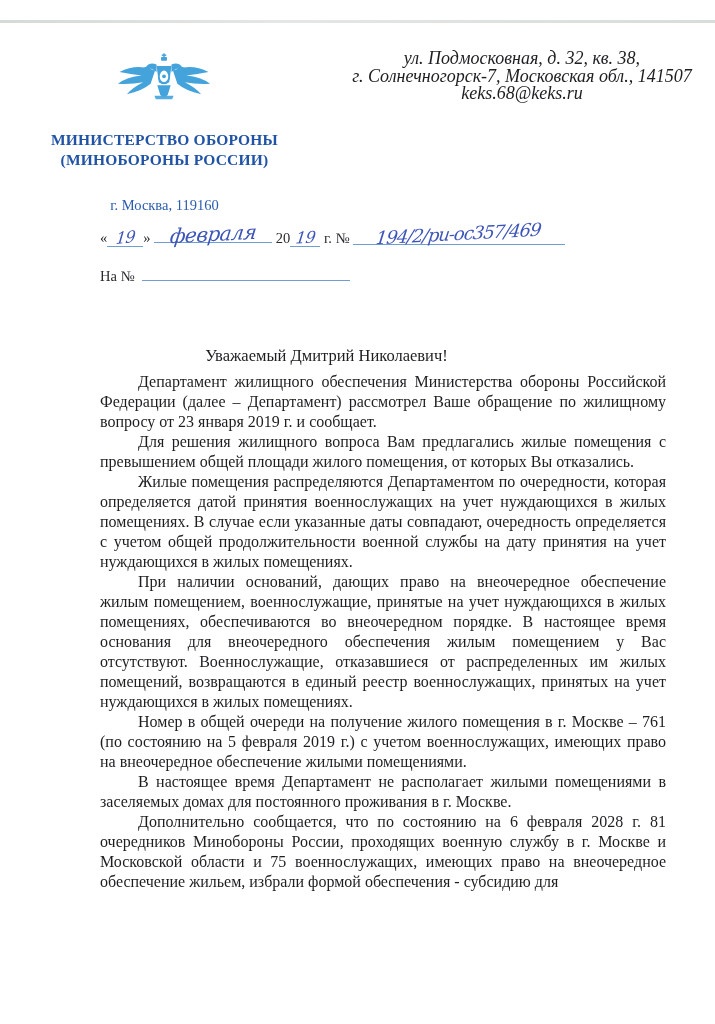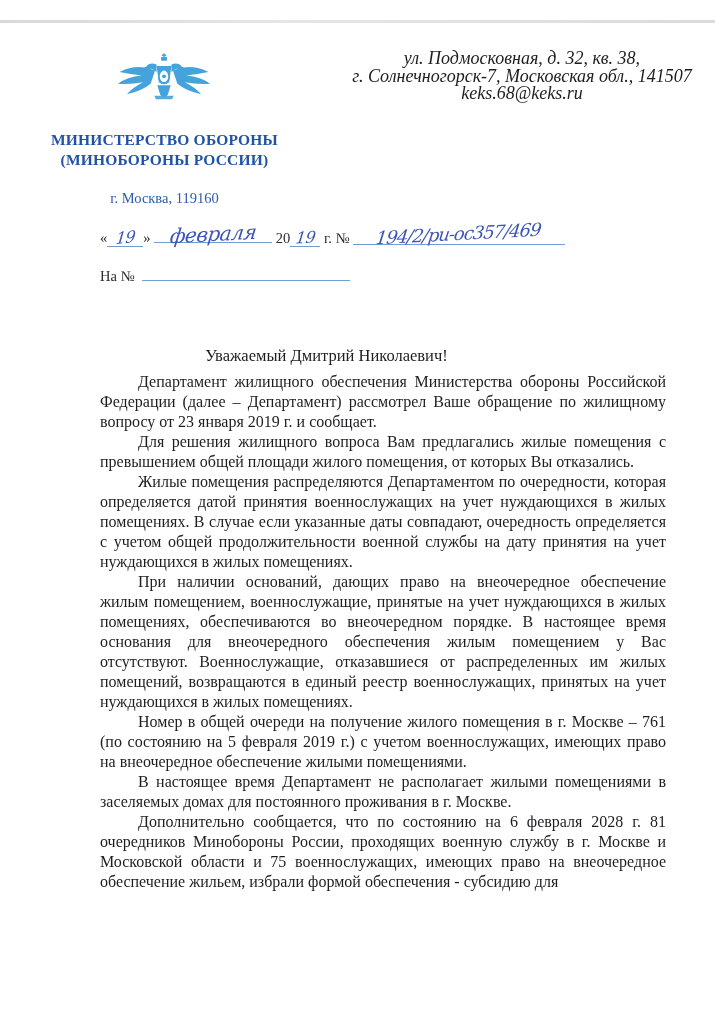--- a/index.html
+++ b/index.html
@@ -15,21 +15,21 @@
     position:absolute;top:20px;left:0;width:715px;height:3px;
     background:linear-gradient(90deg,#cfd4d0,#dfe3e0 40%,#d2d7d3);
     opacity:.85;
   }
   
   .header{position:absolute;top:50px;left:0;width:715px;display:flex;}
   .col-left{width:46%;text-align:center;}
   .col-right{width:54%;text-align:center;}
   .emblem{width:104px;height:72px;display:inline-block;}
   .ministry{margin-top:4px;font-weight:bold;font-size:15.5px;line-height:19.5px;letter-spacing:.2px;text-align:center;}
-  .city{margin-top:21px;font-size:14.5px;}
+  .city{margin-top:28px;font-size:14.5px;}
   .recipient-name{margin-top:84px;font-size:15px;letter-spacing:.3px;}
   .recipient-line{font-size:18px;line-height:17.5px;font-style:italic;}
   
   .ref-block{position:absolute;top:224px;left:100px;width:480px;font-size:14.5px;color:#2a2a30;}
   .u{display:inline-block;border-bottom:1.5px solid #6f9fd2;text-align:center;vertical-align:baseline;height:18px;}
   .u-day{width:36px;}
   .u-month{width:118px;}
   .u-year{width:30px;}
   .u-number{width:212px;}
   .u-reply{width:208px;margin-left:8px;}

